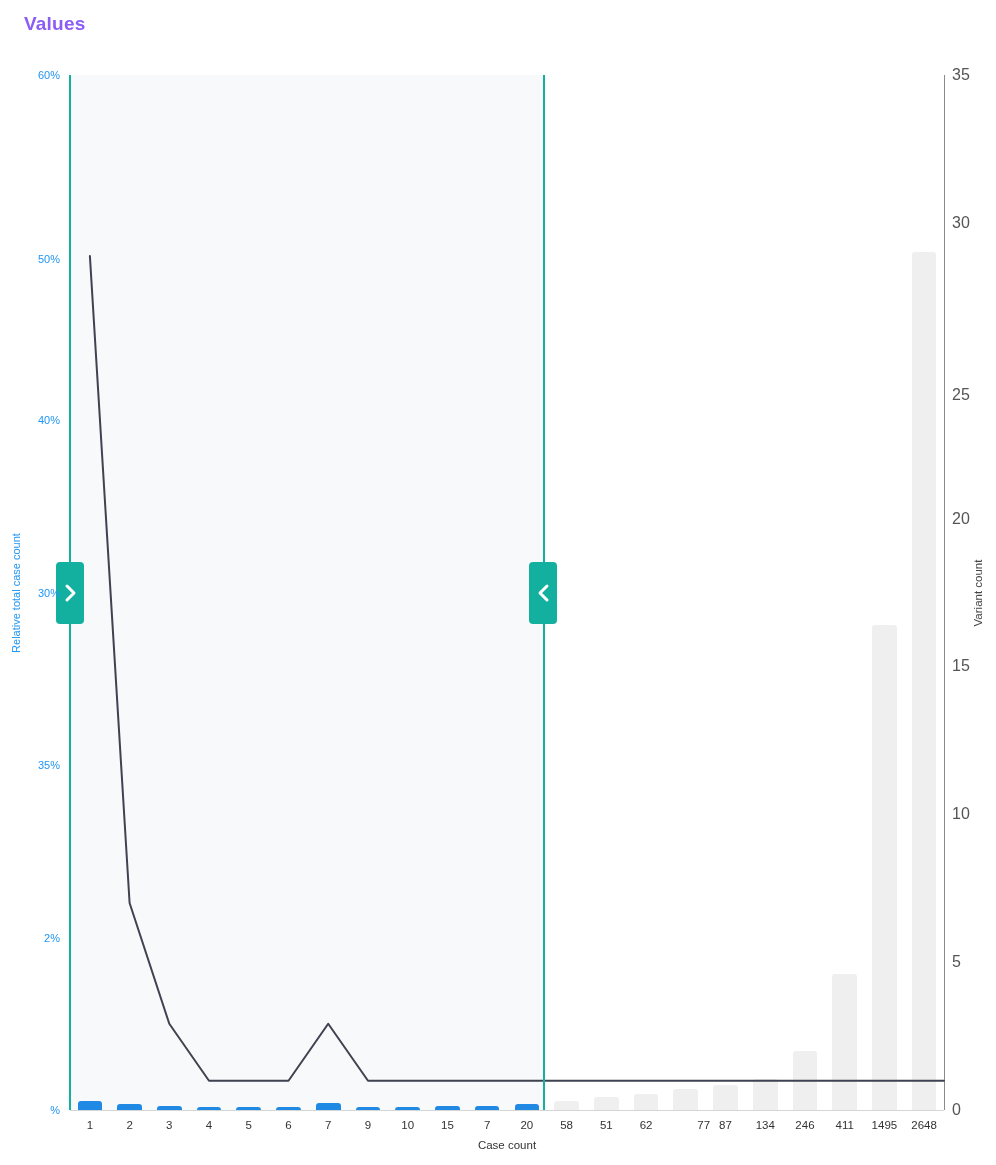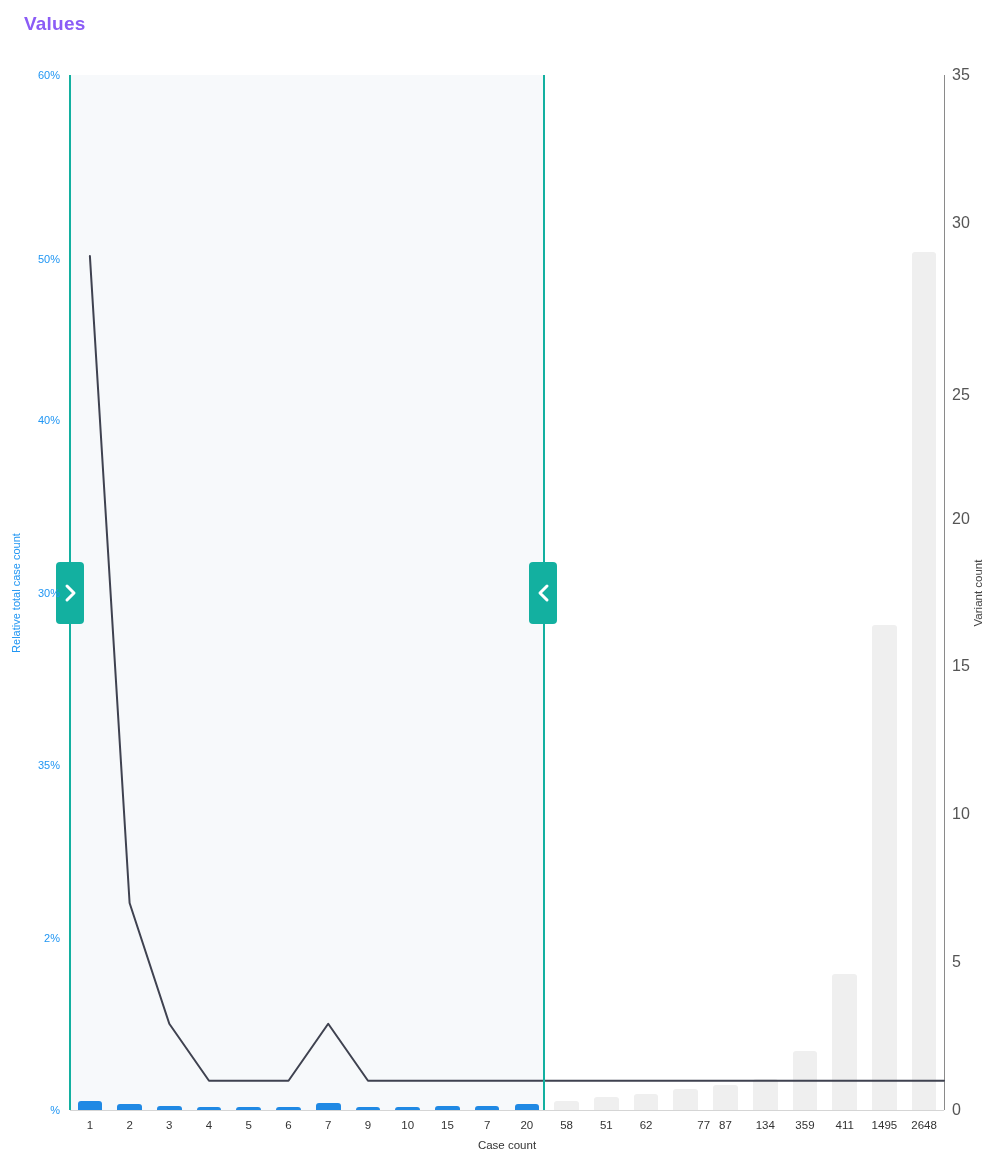--- a/index.html
+++ b/index.html
@@ -278,21 +278,21 @@
       <div class="xtick" style="left: 407.682px;">10</div>
       <div class="xtick" style="left: 447.409px;">15</div>
       <div class="xtick" style="left: 487.136px;">7</div>
       <div class="xtick" style="left: 526.864px;">20</div>
       <div class="xtick" style="left: 566.591px;">58</div>
       <div class="xtick" style="left: 606.318px;">51</div>
       <div class="xtick" style="left: 646.045px;">62</div>
       <div class="xtick" style="left: 685.773px; margin-left: 18px;">77</div>
       <div class="xtick" style="left: 725.5px;">87</div>
       <div class="xtick" style="left: 765.227px;">134</div>
-      <div class="xtick" style="left: 804.955px;">359</div>
+      <div class="xtick" style="left: 804.955px;">246</div>
       <div class="xtick" style="left: 844.682px;">411</div>
       <div class="xtick" style="left: 884.409px;">1495</div>
       <div class="xtick" style="left: 924.136px;">2648</div>
     </div>
 
   <div id="left-axis-title">Relative total case count</div>
   <div id="right-axis-title">Variant count</div>
   <div id="xaxis-title">Case count</div>
 
 </div>

